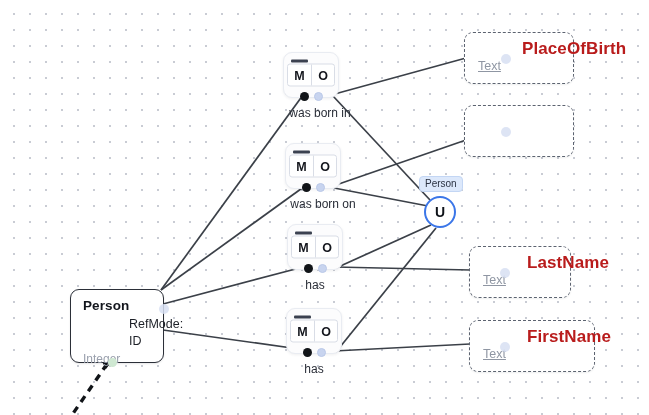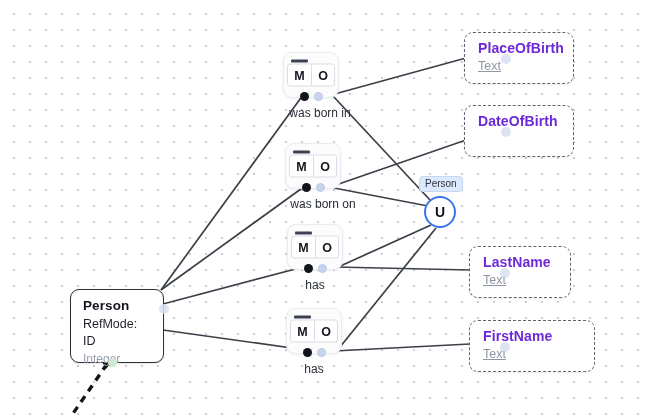--- a/index.html
+++ b/index.html
@@ -28,39 +28,40 @@
     border:1.4px solid #2b2f38;
     border-radius:9px;
     padding:8px 12px 9px 12px;
     box-shadow:0 1px 2px rgba(20,24,34,.10);
   }
   .entity .e-title{
     font-size:13.5px;font-weight:bold;color:#12151c;line-height:16px;
     letter-spacing:.1px;
   }
   .entity .e-ref{
-    font-size:12.5px;color:#1d2027;line-height:17px;margin-top:2px;
+    font-size:12.5px;color:#1d2027;line-height:17px;margin-top:2px;margin-left:46px;
   }
   .entity .e-type{
     font-size:12px;color:#9aa0ad;line-height:16px;margin-top:1px;
   }
 
   
   .valuetype{
     position:absolute;
     box-sizing:border-box;
     background:#ffffff;
     border:1.6px dashed #5c6370;
     border-radius:9px;
     padding:7px 13px 8px 13px;
     box-shadow:0 1px 2px rgba(20,24,34,.07);
   }
   .valuetype .v-title{
-    font-size:14px;font-weight:bold;color:#6d28d9;line-height:17px;
+    font-size:17px;font-weight:bold;color:#b91c1c;line-height:17px;
     letter-spacing:.1px;
+    margin-left:44px;
   }
   .valuetype .v-type{
     font-size:12.5px;color:#8f96a3;line-height:17px;margin-top:1px;text-decoration:underline;
   }
 
   
   .facttype{
     position:absolute;
     box-sizing:border-box;
     background:#fcfcfd;
@@ -222,21 +223,20 @@
   <div class="uniq-badge" style="left:419px;top:176px;">Person</div>
   <div class="uniq" style="left:424px;top:196px;">U</div>
 
   <div class="valuetype" style="left:464px;top:32px;width:110px;height:52px;">
     <div class="v-title">PlaceOfBirth</div>
     <div class="v-type">Text</div>
     <div class="port" style="left:36px;top:21px;"></div>
   </div>
 
   <div class="valuetype" style="left:464px;top:105px;width:110px;height:52px;">
-    <div class="v-title">DateOfBirth</div>
     <div class="port" style="left:36px;top:21px;"></div>
   </div>
 
   <div class="valuetype" style="left:469px;top:246px;width:102px;height:52px;">
     <div class="v-title">LastName</div>
     <div class="v-type">Text</div>
     <div class="port" style="left:30px;top:21px;"></div>
   </div>
 
   <div class="valuetype" style="left:469px;top:320px;width:126px;height:52px;">

